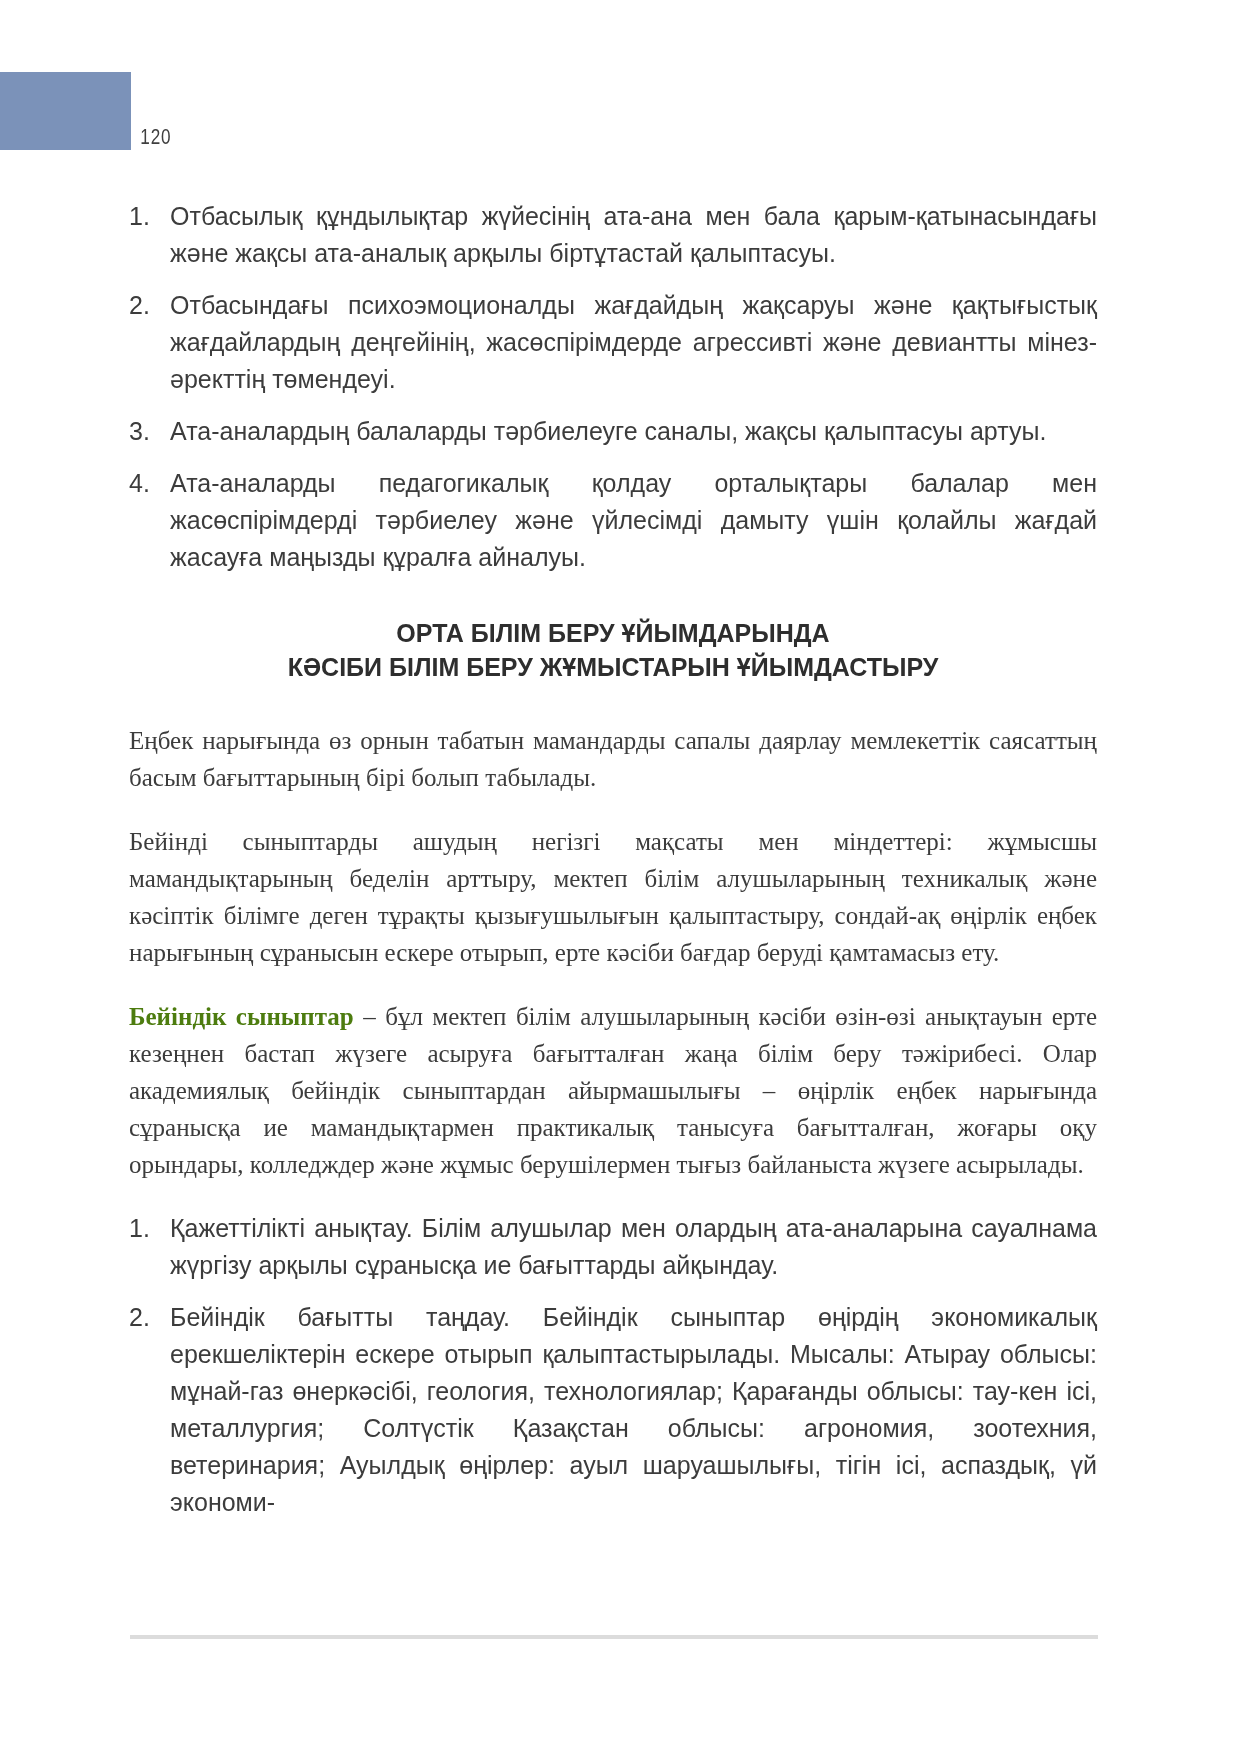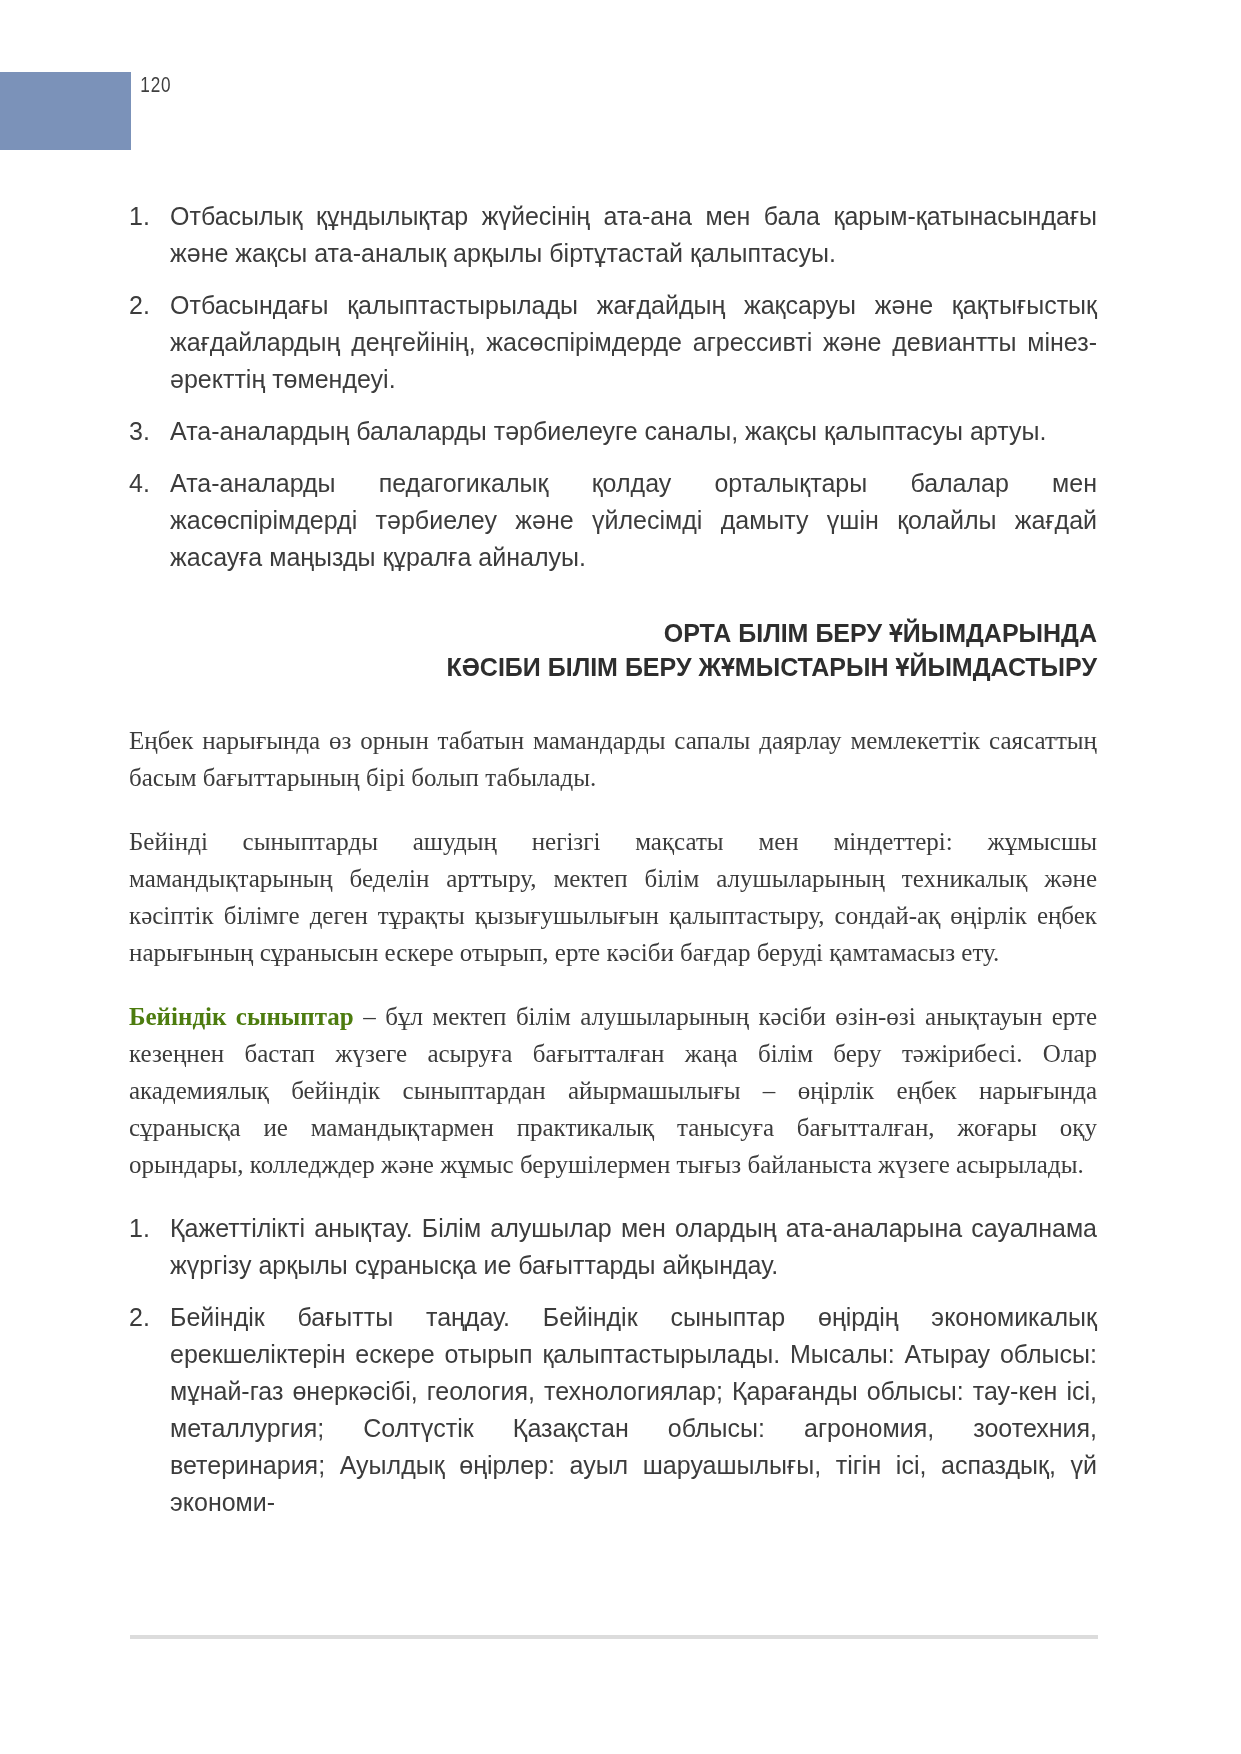--- a/index.html
+++ b/index.html
@@ -31,21 +31,21 @@
     height: 100%;
     background: #7b92b9;
   }
   .page-num-box {
     position: absolute;
     left: 131px;
     top: 0;
     width: 50px;
     height: 100%;
     display: flex;
-    align-items: flex-start;
+    align-items: flex-end;
     justify-content: center;
     background: #ffffff;
   }
   .page-num-box span {
     font-size: 22px;
     color: #3f3f3f;
     display: inline-block;
     transform: scaleX(0.78);
     letter-spacing: 1px;
   }
@@ -100,21 +100,21 @@
   }
   .nlist .li-text {
     flex: 1;
     text-align: justify;
   }
   .section-title {
     font-size: 25px;
     line-height: 34px;
     font-weight: bold;
     color: #2e2e2e;
-    text-align: right;
+    text-align: center;
     margin: 40px 0 38px 0;
   }
   .para {
     margin: 0 0 27px 0;
     font-family: Liberation Serif, serif;
   }
   .para:last-child { margin-bottom: 0; }
   .para b { color: #4d7c0f; }
   .steps-heading {
     font-size: 25px;
@@ -147,21 +147,21 @@
 
   <main class="content">
 
     <ol class="nlist">
       <li class="li">
         <span class="num">1.</span>
         <span class="li-text">Отбасылық құндылықтар жүйесінің ата-ана мен бала қарым-қатынасындағы және жақсы ата-аналық арқылы біртұтастай қалыптасуы.</span>
       </li>
       <li class="li">
         <span class="num">2.</span>
-        <span class="li-text">Отбасындағы қалыптастырылады жағдайдың жақсаруы және қақтығыстық жағдайлардың деңгейінің, жасөспірімдерде агрессивті және девиантты мінез-әректтің төмендеуі.</span>
+        <span class="li-text">Отбасындағы психоэмоционалды жағдайдың жақсаруы және қақтығыстық жағдайлардың деңгейінің, жасөспірімдерде агрессивті және девиантты мінез-әректтің төмендеуі.</span>
       </li>
       <li class="li">
         <span class="num">3.</span>
         <span class="li-text">Ата-аналардың балаларды тәрбиелеуге саналы, жақсы қалыптасуы артуы.</span>
       </li>
       <li class="li">
         <span class="num">4.</span>
         <span class="li-text">Ата-аналарды педагогикалық қолдау орталықтары балалар мен жасөспірімдерді тәрбиелеу және үйлесімді дамыту үшін қолайлы жағдай жасауға маңызды құралға айналуы.</span>
       </li>
     </ol>

